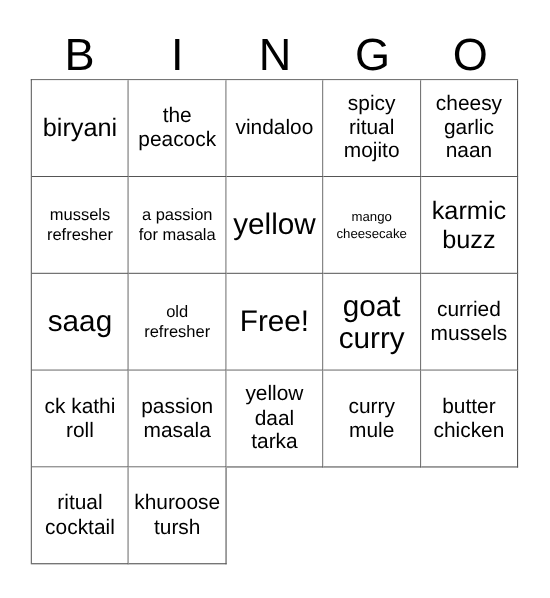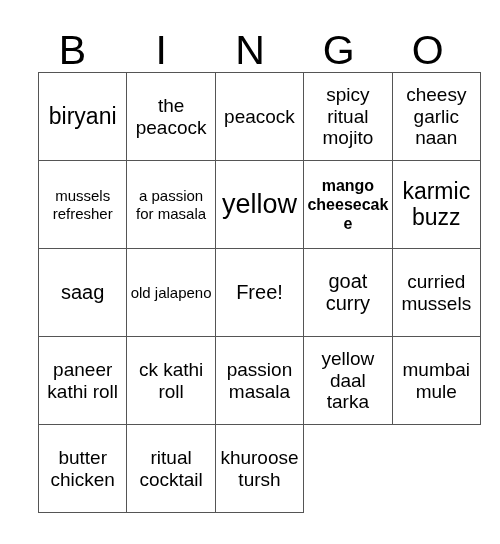--- a/index.html
+++ b/index.html
@@ -39,21 +39,21 @@
     line-height: 44px;
     font-weight: 400;
     letter-spacing: 0px;
     color: #000000;
     user-select: none;
   }
 
   
   .grid {
     position: absolute;
-    left: 38px;
+    left: 28px;
     top: 72px;
     width: 443px;
     height: 441px;
     box-sizing: border-box;
     border-top: 1px solid #555555;
     border-left: 1px solid #555555;
     display: grid;
     grid-template-columns: repeat(5, 1fr);
     grid-template-rows: repeat(5, 1fr);
     background: #ffffff;
@@ -74,26 +74,26 @@
 
   .cell .cell-text {
     display: block;
     width: 100%;
     line-height: 1.12;
     word-wrap: break-word;
     overflow-wrap: break-word;
   }
 
   
-  .sz-xxl .cell-text { font-size: 20px; line-height: 1.06; }
+  .sz-xxl .cell-text { font-size: 27px; line-height: 1.06; }
   .sz-xl  .cell-text { font-size: 27px; line-height: 1.08; }
   .sz-lg  .cell-text { font-size: 23px; line-height: 1.12; }
   .sz-md  .cell-text { font-size: 19px; line-height: 1.14; }
   .sz-sm  .cell-text { font-size: 15px; line-height: 1.18; }
-  .sz-xs  .cell-text { font-size: 16px; line-height: 1.2; font-weight: bold; }
+  .sz-xs  .cell-text { font-size: 12px; line-height: 1.2; }
   .sz-xxs .cell-text { font-size: 10px; line-height: 1.24; }
 </style>
 </head>
 <body>
 
 <div class="card">
 
   <div class="bingo-header">
     <div class="letter">B</div>
     <div class="letter">I</div>
@@ -103,21 +103,21 @@
   </div>
 
   <div class="grid" id="bingo-grid">
       <div class="cell sz-lg">
         <span class="cell-text">biryani</span>
       </div>
       <div class="cell sz-md">
         <span class="cell-text">the peacock</span>
       </div>
       <div class="cell sz-md">
-        <span class="cell-text">peacock</span>
+        <span class="cell-text">vindaloo</span>
       </div>
       <div class="cell sz-md">
         <span class="cell-text">spicy ritual mojito</span>
       </div>
       <div class="cell sz-md">
         <span class="cell-text">cheesy garlic naan</span>
       </div>
       <div class="cell sz-sm">
         <span class="cell-text">mussels refresher</span>
       </div>
@@ -130,45 +130,42 @@
       <div class="cell sz-xs">
         <span class="cell-text">mango cheesecake</span>
       </div>
       <div class="cell sz-lg">
         <span class="cell-text">karmic buzz</span>
       </div>
       <div class="cell sz-xxl">
         <span class="cell-text">saag</span>
       </div>
       <div class="cell sz-sm">
-        <span class="cell-text">old jalapeno</span>
+        <span class="cell-text">old refresher</span>
       </div>
       <div class="cell sz-xxl">
         <span class="cell-text">Free!</span>
       </div>
       <div class="cell sz-xxl">
         <span class="cell-text">goat curry</span>
       </div>
       <div class="cell sz-md">
         <span class="cell-text">curried mussels</span>
       </div>
       <div class="cell sz-md">
-        <span class="cell-text">paneer kathi roll</span>
-      </div>
-      <div class="cell sz-md">
         <span class="cell-text">ck kathi roll</span>
       </div>
       <div class="cell sz-md">
         <span class="cell-text">passion masala</span>
       </div>
       <div class="cell sz-md">
         <span class="cell-text">yellow daal tarka</span>
       </div>
       <div class="cell sz-md">
-        <span class="cell-text">mumbai mule</span>
+        <span class="cell-text">curry mule</span>
       </div>
       <div class="cell sz-md">
         <span class="cell-text">butter chicken</span>
       </div>
       <div class="cell sz-md">
         <span class="cell-text">ritual cocktail</span>
       </div>
       <div class="cell sz-md">
         <span class="cell-text">khuroose tursh</span>
       </div>

